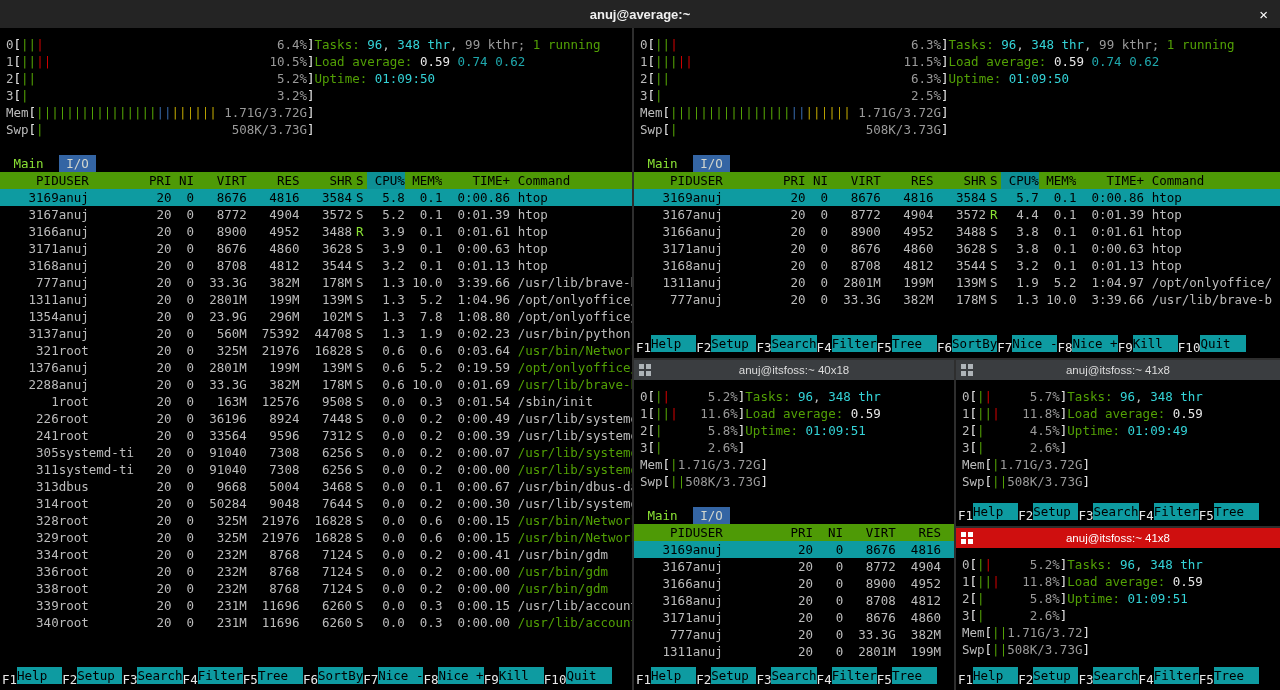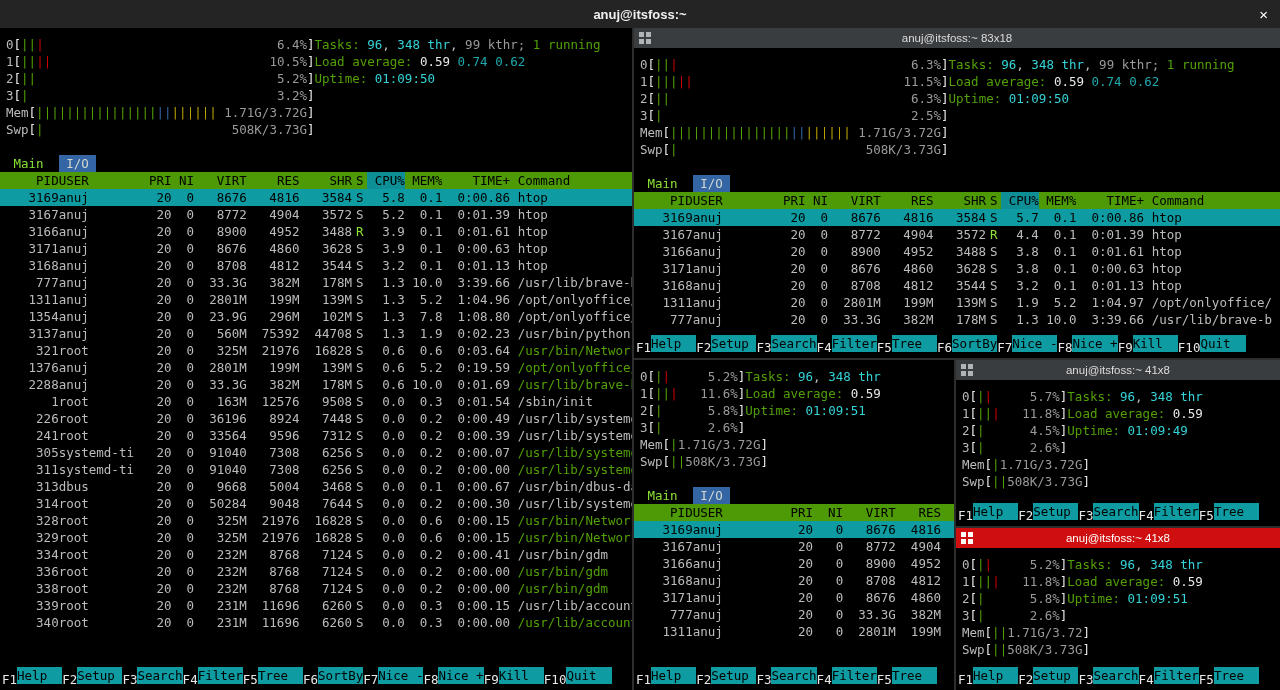--- a/index.html
+++ b/index.html
@@ -37,42 +37,42 @@
   .fk { display:inline-block; }
   .fklabel { display:inline-block; width:6ch; background:#0e9ba1; color:#000; overflow:hidden; }
   .tab-main { color:#8ae234; margin-left:1ch; }
   .tab-io { background:#3465a4; color:#d3d7cf; display:inline-block; padding:0 1ch; margin-left:2ch; }
 </style>
 </head>
 <body>
 
 <div id="app">
   <div class="win-titlebar">
-    <span>anuj@itsfoss:~</span>
+    <span>anuj@average:~</span>
     <span class="win-close">×</span>
   </div>
   <div class="panes">
     <div class="pane" id="pane-slot-0" style="flex:0 0 632px">
         <div class="term"><div class="trow"><span class="cell l" style="width: 41ch;"><span style="color: rgb(188, 188, 188);">0</span><span style="color: rgb(232, 232, 232);">[</span><span class="minner" style="width: 38ch;"><span><span style="color: rgb(82, 160, 5);">||</span><span style="color: rgb(204, 0, 0);">|</span></span><span style="color: rgb(154, 154, 154);">6.4%</span></span><span style="color: rgb(232, 232, 232);">]</span></span><span><span style="color: rgb(82, 160, 5);">Tasks: </span><span style="color: rgb(52, 211, 215);">96</span><span style="color: rgb(188, 188, 188);">, </span><span style="color: rgb(52, 211, 215);">348 thr</span><span style="color: rgb(188, 188, 188);">, </span><span style="color: rgb(154, 154, 154);">99 kthr</span><span style="color: rgb(154, 154, 154);">; </span><span style="color: rgb(82, 160, 5);">1 running</span></span></div><div class="trow"><span class="cell l" style="width: 41ch;"><span style="color: rgb(188, 188, 188);">1</span><span style="color: rgb(232, 232, 232);">[</span><span class="minner" style="width: 38ch;"><span><span style="color: rgb(82, 160, 5);">||</span><span style="color: rgb(204, 0, 0);">||</span></span><span style="color: rgb(154, 154, 154);">10.5%</span></span><span style="color: rgb(232, 232, 232);">]</span></span><span><span style="color: rgb(82, 160, 5);">Load average: </span><span style="color: rgb(232, 232, 232);">0.59 </span><span style="color: rgb(31, 168, 173);">0.74 </span><span style="color: rgb(31, 168, 173);">0.62</span></span></div><div class="trow"><span class="cell l" style="width: 41ch;"><span style="color: rgb(188, 188, 188);">2</span><span style="color: rgb(232, 232, 232);">[</span><span class="minner" style="width: 38ch;"><span><span style="color: rgb(82, 160, 5);">||</span></span><span style="color: rgb(154, 154, 154);">5.2%</span></span><span style="color: rgb(232, 232, 232);">]</span></span><span><span style="color: rgb(82, 160, 5);">Uptime: </span><span style="color: rgb(52, 211, 215);">01:09:50</span></span></div><div class="trow"><span class="cell l" style="width: 41ch;"><span style="color: rgb(188, 188, 188);">3</span><span style="color: rgb(232, 232, 232);">[</span><span class="minner" style="width: 38ch;"><span><span style="color: rgb(82, 160, 5);">|</span></span><span style="color: rgb(154, 154, 154);">3.2%</span></span><span style="color: rgb(232, 232, 232);">]</span></span></div><div class="trow"><span class="cell l" style="width: 41ch;"><span style="color: rgb(188, 188, 188);">Mem</span><span style="color: rgb(232, 232, 232);">[</span><span class="minner" style="width: 36ch;"><span><span style="color: rgb(82, 160, 5);">||||||||||||||||</span><span style="color: rgb(52, 101, 164);">||</span><span style="color: rgb(184, 160, 0);">||||||</span></span><span style="color: rgb(154, 154, 154);">1.71G/3.72G</span></span><span style="color: rgb(232, 232, 232);">]</span></span></div><div class="trow"><span class="cell l" style="width: 41ch;"><span style="color: rgb(188, 188, 188);">Swp</span><span style="color: rgb(232, 232, 232);">[</span><span class="minner" style="width: 36ch;"><span><span style="color: rgb(82, 160, 5);">|</span></span><span style="color: rgb(154, 154, 154);">508K/3.73G</span></span><span style="color: rgb(232, 232, 232);">]</span></span></div><div class="trow"></div><div class="trow"><span class="tab-main">Main</span><span class="tab-io">I/O</span></div><div class="trow hdr"><span class="cell r" style="width: 7ch;">PID</span><span class="cell l" style="width: 11ch;">USER</span><span class="cell r" style="width: 4ch;">PRI</span><span class="cell r" style="width: 3ch;">NI</span><span class="cell r" style="width: 7ch;">VIRT</span><span class="cell r" style="width: 7ch;">RES</span><span class="cell r" style="width: 7ch;">SHR</span><span class="cell c" style="width: 2ch;">S</span><span class="cell r sortcol" style="width: 5ch;">CPU%</span><span class="cell r" style="width: 5ch;">MEM%</span><span class="cell r" style="width: 9ch;">TIME+</span><span class="cell l cmd">Command</span></div><div class="trow selrow"><span class="cell r" style="width: 7ch;">3169</span><span class="cell l" style="width: 11ch;">anuj</span><span class="cell r" style="width: 4ch;">20</span><span class="cell r" style="width: 3ch;">0</span><span class="cell r" style="width: 7ch;">8676</span><span class="cell r" style="width: 7ch;">4816</span><span class="cell r" style="width: 7ch;">3584</span><span class="cell c" style="width: 2ch;">S</span><span class="cell r" style="width: 5ch;">5.8</span><span class="cell r" style="width: 5ch;">0.1</span><span class="cell r" style="width: 9ch;">0:00.86</span><span class="cell l cmd">htop</span></div><div class="trow"><span class="cell r" style="width: 7ch;">3167</span><span class="cell l" style="width: 11ch;">anuj</span><span class="cell r" style="width: 4ch;">20</span><span class="cell r" style="width: 3ch;">0</span><span class="cell r" style="width: 7ch;">8772</span><span class="cell r" style="width: 7ch;">4904</span><span class="cell r" style="width: 7ch;">3572</span><span class="cell c" style="width: 2ch;">S</span><span class="cell r" style="width: 5ch;">5.2</span><span class="cell r" style="width: 5ch;">0.1</span><span class="cell r" style="width: 9ch;">0:01.39</span><span class="cell l cmd">htop</span></div><div class="trow"><span class="cell r" style="width: 7ch;">3166</span><span class="cell l" style="width: 11ch;">anuj</span><span class="cell r" style="width: 4ch;">20</span><span class="cell r" style="width: 3ch;">0</span><span class="cell r" style="width: 7ch;">8900</span><span class="cell r" style="width: 7ch;">4952</span><span class="cell r" style="width: 7ch;">3488</span><span class="cell c" style="width: 2ch; color: rgb(138, 226, 52);">R</span><span class="cell r" style="width: 5ch;">3.9</span><span class="cell r" style="width: 5ch;">0.1</span><span class="cell r" style="width: 9ch;">0:01.61</span><span class="cell l cmd">htop</span></div><div class="trow"><span class="cell r" style="width: 7ch;">3171</span><span class="cell l" style="width: 11ch;">anuj</span><span class="cell r" style="width: 4ch;">20</span><span class="cell r" style="width: 3ch;">0</span><span class="cell r" style="width: 7ch;">8676</span><span class="cell r" style="width: 7ch;">4860</span><span class="cell r" style="width: 7ch;">3628</span><span class="cell c" style="width: 2ch;">S</span><span class="cell r" style="width: 5ch;">3.9</span><span class="cell r" style="width: 5ch;">0.1</span><span class="cell r" style="width: 9ch;">0:00.63</span><span class="cell l cmd">htop</span></div><div class="trow"><span class="cell r" style="width: 7ch;">3168</span><span class="cell l" style="width: 11ch;">anuj</span><span class="cell r" style="width: 4ch;">20</span><span class="cell r" style="width: 3ch;">0</span><span class="cell r" style="width: 7ch;">8708</span><span class="cell r" style="width: 7ch;">4812</span><span class="cell r" style="width: 7ch;">3544</span><span class="cell c" style="width: 2ch;">S</span><span class="cell r" style="width: 5ch;">3.2</span><span class="cell r" style="width: 5ch;">0.1</span><span class="cell r" style="width: 9ch;">0:01.13</span><span class="cell l cmd">htop</span></div><div class="trow"><span class="cell r" style="width: 7ch;">777</span><span class="cell l" style="width: 11ch;">anuj</span><span class="cell r" style="width: 4ch;">20</span><span class="cell r" style="width: 3ch;">0</span><span class="cell r" style="width: 7ch;">33.3G</span><span class="cell r" style="width: 7ch;">382M</span><span class="cell r" style="width: 7ch;">178M</span><span class="cell c" style="width: 2ch;">S</span><span class="cell r" style="width: 5ch;">1.3</span><span class="cell r" style="width: 5ch;">10.0</span><span class="cell r" style="width: 9ch;">3:39.66</span><span class="cell l cmd">/usr/lib/brave-b</span></div><div class="trow"><span class="cell r" style="width: 7ch;">1311</span><span class="cell l" style="width: 11ch;">anuj</span><span class="cell r" style="width: 4ch;">20</span><span class="cell r" style="width: 3ch;">0</span><span class="cell r" style="width: 7ch;">2801M</span><span class="cell r" style="width: 7ch;">199M</span><span class="cell r" style="width: 7ch;">139M</span><span class="cell c" style="width: 2ch;">S</span><span class="cell r" style="width: 5ch;">1.3</span><span class="cell r" style="width: 5ch;">5.2</span><span class="cell r" style="width: 9ch;">1:04.96</span><span class="cell l cmd">/opt/onlyoffice/</span></div><div class="trow"><span class="cell r" style="width: 7ch;">1354</span><span class="cell l" style="width: 11ch;">anuj</span><span class="cell r" style="width: 4ch;">20</span><span class="cell r" style="width: 3ch;">0</span><span class="cell r" style="width: 7ch;">23.9G</span><span class="cell r" style="width: 7ch;">296M</span><span class="cell r" style="width: 7ch;">102M</span><span class="cell c" style="width: 2ch;">S</span><span class="cell r" style="width: 5ch;">1.3</span><span class="cell r" style="width: 5ch;">7.8</span><span class="cell r" style="width: 9ch;">1:08.80</span><span class="cell l cmd">/opt/onlyoffice/</span></div><div class="trow"><span class="cell r" style="width: 7ch;">3137</span><span class="cell l" style="width: 11ch;">anuj</span><span class="cell r" style="width: 4ch;">20</span><span class="cell r" style="width: 3ch;">0</span><span class="cell r" style="width: 7ch;">560M</span><span class="cell r" style="width: 7ch;">75392</span><span class="cell r" style="width: 7ch;">44708</span><span class="cell c" style="width: 2ch;">S</span><span class="cell r" style="width: 5ch;">1.3</span><span class="cell r" style="width: 5ch;">1.9</span><span class="cell r" style="width: 9ch;">0:02.23</span><span class="cell l cmd">/usr/bin/python</span></div><div class="trow"><span class="cell r" style="width: 7ch;">321</span><span class="cell l" style="width: 11ch;">root</span><span class="cell r" style="width: 4ch;">20</span><span class="cell r" style="width: 3ch;">0</span><span class="cell r" style="width: 7ch;">325M</span><span class="cell r" style="width: 7ch;">21976</span><span class="cell r" style="width: 7ch;">16828</span><span class="cell c" style="width: 2ch;">S</span><span class="cell r" style="width: 5ch;">0.6</span><span class="cell r" style="width: 5ch;">0.6</span><span class="cell r" style="width: 9ch;">0:03.64</span><span class="cell l cmd" style="color: rgb(82, 160, 5);">/usr/bin/Network</span></div><div class="trow"><span class="cell r" style="width: 7ch;">1376</span><span class="cell l" style="width: 11ch;">anuj</span><span class="cell r" style="width: 4ch;">20</span><span class="cell r" style="width: 3ch;">0</span><span class="cell r" style="width: 7ch;">2801M</span><span class="cell r" style="width: 7ch;">199M</span><span class="cell r" style="width: 7ch;">139M</span><span class="cell c" style="width: 2ch;">S</span><span class="cell r" style="width: 5ch;">0.6</span><span class="cell r" style="width: 5ch;">5.2</span><span class="cell r" style="width: 9ch;">0:19.59</span><span class="cell l cmd" style="color: rgb(82, 160, 5);">/opt/onlyoffice/</span></div><div class="trow"><span class="cell r" style="width: 7ch;">2288</span><span class="cell l" style="width: 11ch;">anuj</span><span class="cell r" style="width: 4ch;">20</span><span class="cell r" style="width: 3ch;">0</span><span class="cell r" style="width: 7ch;">33.3G</span><span class="cell r" style="width: 7ch;">382M</span><span class="cell r" style="width: 7ch;">178M</span><span class="cell c" style="width: 2ch;">S</span><span class="cell r" style="width: 5ch;">0.6</span><span class="cell r" style="width: 5ch;">10.0</span><span class="cell r" style="width: 9ch;">0:01.69</span><span class="cell l cmd" style="color: rgb(82, 160, 5);">/usr/lib/brave-b</span></div><div class="trow"><span class="cell r" style="width: 7ch;">1</span><span class="cell l" style="width: 11ch;">root</span><span class="cell r" style="width: 4ch;">20</span><span class="cell r" style="width: 3ch;">0</span><span class="cell r" style="width: 7ch;">163M</span><span class="cell r" style="width: 7ch;">12576</span><span class="cell r" style="width: 7ch;">9508</span><span class="cell c" style="width: 2ch;">S</span><span class="cell r" style="width: 5ch;">0.0</span><span class="cell r" style="width: 5ch;">0.3</span><span class="cell r" style="width: 9ch;">0:01.54</span><span class="cell l cmd">/sbin/init</span></div><div class="trow"><span class="cell r" style="width: 7ch;">226</span><span class="cell l" style="width: 11ch;">root</span><span class="cell r" style="width: 4ch;">20</span><span class="cell r" style="width: 3ch;">0</span><span class="cell r" style="width: 7ch;">36196</span><span class="cell r" style="width: 7ch;">8924</span><span class="cell r" style="width: 7ch;">7448</span><span class="cell c" style="width: 2ch;">S</span><span class="cell r" style="width: 5ch;">0.0</span><span class="cell r" style="width: 5ch;">0.2</span><span class="cell r" style="width: 9ch;">0:00.49</span><span class="cell l cmd">/usr/lib/systemd</span></div><div class="trow"><span class="cell r" style="width: 7ch;">241</span><span class="cell l" style="width: 11ch;">root</span><span class="cell r" style="width: 4ch;">20</span><span class="cell r" style="width: 3ch;">0</span><span class="cell r" style="width: 7ch;">33564</span><span class="cell r" style="width: 7ch;">9596</span><span class="cell r" style="width: 7ch;">7312</span><span class="cell c" style="width: 2ch;">S</span><span class="cell r" style="width: 5ch;">0.0</span><span class="cell r" style="width: 5ch;">0.2</span><span class="cell r" style="width: 9ch;">0:00.39</span><span class="cell l cmd">/usr/lib/systemd</span></div><div class="trow"><span class="cell r" style="width: 7ch;">305</span><span class="cell l" style="width: 11ch;">systemd-ti</span><span class="cell r" style="width: 4ch;">20</span><span class="cell r" style="width: 3ch;">0</span><span class="cell r" style="width: 7ch;">91040</span><span class="cell r" style="width: 7ch;">7308</span><span class="cell r" style="width: 7ch;">6256</span><span class="cell c" style="width: 2ch;">S</span><span class="cell r" style="width: 5ch;">0.0</span><span class="cell r" style="width: 5ch;">0.2</span><span class="cell r" style="width: 9ch;">0:00.07</span><span class="cell l cmd" style="color: rgb(82, 160, 5);">/usr/lib/systemd</span></div><div class="trow"><span class="cell r" style="width: 7ch;">311</span><span class="cell l" style="width: 11ch;">systemd-ti</span><span class="cell r" style="width: 4ch;">20</span><span class="cell r" style="width: 3ch;">0</span><span class="cell r" style="width: 7ch;">91040</span><span class="cell r" style="width: 7ch;">7308</span><span class="cell r" style="width: 7ch;">6256</span><span class="cell c" style="width: 2ch;">S</span><span class="cell r" style="width: 5ch;">0.0</span><span class="cell r" style="width: 5ch;">0.2</span><span class="cell r" style="width: 9ch;">0:00.00</span><span class="cell l cmd" style="color: rgb(82, 160, 5);">/usr/lib/systemd</span></div><div class="trow"><span class="cell r" style="width: 7ch;">313</span><span class="cell l" style="width: 11ch;">dbus</span><span class="cell r" style="width: 4ch;">20</span><span class="cell r" style="width: 3ch;">0</span><span class="cell r" style="width: 7ch;">9668</span><span class="cell r" style="width: 7ch;">5004</span><span class="cell r" style="width: 7ch;">3468</span><span class="cell c" style="width: 2ch;">S</span><span class="cell r" style="width: 5ch;">0.0</span><span class="cell r" style="width: 5ch;">0.1</span><span class="cell r" style="width: 9ch;">0:00.67</span><span class="cell l cmd">/usr/bin/dbus-da</span></div><div class="trow"><span class="cell r" style="width: 7ch;">314</span><span class="cell l" style="width: 11ch;">root</span><span class="cell r" style="width: 4ch;">20</span><span class="cell r" style="width: 3ch;">0</span><span class="cell r" style="width: 7ch;">50284</span><span class="cell r" style="width: 7ch;">9048</span><span class="cell r" style="width: 7ch;">7644</span><span class="cell c" style="width: 2ch;">S</span><span class="cell r" style="width: 5ch;">0.0</span><span class="cell r" style="width: 5ch;">0.2</span><span class="cell r" style="width: 9ch;">0:00.30</span><span class="cell l cmd">/usr/lib/systemd</span></div><div class="trow"><span class="cell r" style="width: 7ch;">328</span><span class="cell l" style="width: 11ch;">root</span><span class="cell r" style="width: 4ch;">20</span><span class="cell r" style="width: 3ch;">0</span><span class="cell r" style="width: 7ch;">325M</span><span class="cell r" style="width: 7ch;">21976</span><span class="cell r" style="width: 7ch;">16828</span><span class="cell c" style="width: 2ch;">S</span><span class="cell r" style="width: 5ch;">0.0</span><span class="cell r" style="width: 5ch;">0.6</span><span class="cell r" style="width: 9ch;">0:00.15</span><span class="cell l cmd" style="color: rgb(82, 160, 5);">/usr/bin/Network</span></div><div class="trow"><span class="cell r" style="width: 7ch;">329</span><span class="cell l" style="width: 11ch;">root</span><span class="cell r" style="width: 4ch;">20</span><span class="cell r" style="width: 3ch;">0</span><span class="cell r" style="width: 7ch;">325M</span><span class="cell r" style="width: 7ch;">21976</span><span class="cell r" style="width: 7ch;">16828</span><span class="cell c" style="width: 2ch;">S</span><span class="cell r" style="width: 5ch;">0.0</span><span class="cell r" style="width: 5ch;">0.6</span><span class="cell r" style="width: 9ch;">0:00.15</span><span class="cell l cmd" style="color: rgb(82, 160, 5);">/usr/bin/Network</span></div><div class="trow"><span class="cell r" style="width: 7ch;">334</span><span class="cell l" style="width: 11ch;">root</span><span class="cell r" style="width: 4ch;">20</span><span class="cell r" style="width: 3ch;">0</span><span class="cell r" style="width: 7ch;">232M</span><span class="cell r" style="width: 7ch;">8768</span><span class="cell r" style="width: 7ch;">7124</span><span class="cell c" style="width: 2ch;">S</span><span class="cell r" style="width: 5ch;">0.0</span><span class="cell r" style="width: 5ch;">0.2</span><span class="cell r" style="width: 9ch;">0:00.41</span><span class="cell l cmd">/usr/bin/gdm</span></div><div class="trow"><span class="cell r" style="width: 7ch;">336</span><span class="cell l" style="width: 11ch;">root</span><span class="cell r" style="width: 4ch;">20</span><span class="cell r" style="width: 3ch;">0</span><span class="cell r" style="width: 7ch;">232M</span><span class="cell r" style="width: 7ch;">8768</span><span class="cell r" style="width: 7ch;">7124</span><span class="cell c" style="width: 2ch;">S</span><span class="cell r" style="width: 5ch;">0.0</span><span class="cell r" style="width: 5ch;">0.2</span><span class="cell r" style="width: 9ch;">0:00.00</span><span class="cell l cmd" style="color: rgb(82, 160, 5);">/usr/bin/gdm</span></div><div class="trow"><span class="cell r" style="width: 7ch;">338</span><span class="cell l" style="width: 11ch;">root</span><span class="cell r" style="width: 4ch;">20</span><span class="cell r" style="width: 3ch;">0</span><span class="cell r" style="width: 7ch;">232M</span><span class="cell r" style="width: 7ch;">8768</span><span class="cell r" style="width: 7ch;">7124</span><span class="cell c" style="width: 2ch;">S</span><span class="cell r" style="width: 5ch;">0.0</span><span class="cell r" style="width: 5ch;">0.2</span><span class="cell r" style="width: 9ch;">0:00.00</span><span class="cell l cmd" style="color: rgb(82, 160, 5);">/usr/bin/gdm</span></div><div class="trow"><span class="cell r" style="width: 7ch;">339</span><span class="cell l" style="width: 11ch;">root</span><span class="cell r" style="width: 4ch;">20</span><span class="cell r" style="width: 3ch;">0</span><span class="cell r" style="width: 7ch;">231M</span><span class="cell r" style="width: 7ch;">11696</span><span class="cell r" style="width: 7ch;">6260</span><span class="cell c" style="width: 2ch;">S</span><span class="cell r" style="width: 5ch;">0.0</span><span class="cell r" style="width: 5ch;">0.3</span><span class="cell r" style="width: 9ch;">0:00.15</span><span class="cell l cmd">/usr/lib/account</span></div><div class="trow"><span class="cell r" style="width: 7ch;">340</span><span class="cell l" style="width: 11ch;">root</span><span class="cell r" style="width: 4ch;">20</span><span class="cell r" style="width: 3ch;">0</span><span class="cell r" style="width: 7ch;">231M</span><span class="cell r" style="width: 7ch;">11696</span><span class="cell r" style="width: 7ch;">6260</span><span class="cell c" style="width: 2ch;">S</span><span class="cell r" style="width: 5ch;">0.0</span><span class="cell r" style="width: 5ch;">0.3</span><span class="cell r" style="width: 9ch;">0:00.00</span><span class="cell l cmd" style="color: rgb(82, 160, 5);">/usr/lib/account</span></div><div class="trow fbar"><span class="fk"><span style="color: rgb(232, 232, 232);">F1</span><span class="fklabel">Help</span></span><span class="fk"><span style="color: rgb(232, 232, 232);">F2</span><span class="fklabel">Setup</span></span><span class="fk"><span style="color: rgb(232, 232, 232);">F3</span><span class="fklabel">Search</span></span><span class="fk"><span style="color: rgb(232, 232, 232);">F4</span><span class="fklabel">Filter</span></span><span class="fk"><span style="color: rgb(232, 232, 232);">F5</span><span class="fklabel">Tree</span></span><span class="fk"><span style="color: rgb(232, 232, 232);">F6</span><span class="fklabel">SortBy</span></span><span class="fk"><span style="color: rgb(232, 232, 232);">F7</span><span class="fklabel">Nice -</span></span><span class="fk"><span style="color: rgb(232, 232, 232);">F8</span><span class="fklabel">Nice +</span></span><span class="fk"><span style="color: rgb(232, 232, 232);">F9</span><span class="fklabel">Kill</span></span><span class="fk"><span style="color: rgb(232, 232, 232);">F10</span><span class="fklabel">Quit</span></span></div></div>
       </div>
     <div class="rcol">
       <div class="pane" id="pane-slot-1" style="flex:0 0 330px">
-          <div class="ptitle">
-            <span class="pticon"><svg width="12" height="12" viewBox="0 0 12 12">
-                <rect x="0" y="0" width="5" height="5" fill="currentColor"></rect>
-                <rect x="7" y="0" width="5" height="5" fill="currentColor"></rect>
-                <rect x="0" y="7" width="5" height="5" fill="currentColor"></rect>
-                <rect x="7" y="7" width="5" height="5" fill="currentColor"></rect>
-              </svg></span>
-            <span>anuj@itsfoss:~ 83x18</span>
-          </div>
           <div class="term"><div class="trow"><span class="cell l" style="width: 41ch;"><span style="color: rgb(188, 188, 188);">0</span><span style="color: rgb(232, 232, 232);">[</span><span class="minner" style="width: 38ch;"><span><span style="color: rgb(82, 160, 5);">||</span><span style="color: rgb(204, 0, 0);">|</span></span><span style="color: rgb(154, 154, 154);">6.3%</span></span><span style="color: rgb(232, 232, 232);">]</span></span><span><span style="color: rgb(82, 160, 5);">Tasks: </span><span style="color: rgb(52, 211, 215);">96</span><span style="color: rgb(188, 188, 188);">, </span><span style="color: rgb(52, 211, 215);">348 thr</span><span style="color: rgb(188, 188, 188);">, </span><span style="color: rgb(154, 154, 154);">99 kthr</span><span style="color: rgb(154, 154, 154);">; </span><span style="color: rgb(82, 160, 5);">1 running</span></span></div><div class="trow"><span class="cell l" style="width: 41ch;"><span style="color: rgb(188, 188, 188);">1</span><span style="color: rgb(232, 232, 232);">[</span><span class="minner" style="width: 38ch;"><span><span style="color: rgb(82, 160, 5);">|||</span><span style="color: rgb(204, 0, 0);">||</span></span><span style="color: rgb(154, 154, 154);">11.5%</span></span><span style="color: rgb(232, 232, 232);">]</span></span><span><span style="color: rgb(82, 160, 5);">Load average: </span><span style="color: rgb(232, 232, 232);">0.59 </span><span style="color: rgb(31, 168, 173);">0.74 </span><span style="color: rgb(31, 168, 173);">0.62</span></span></div><div class="trow"><span class="cell l" style="width: 41ch;"><span style="color: rgb(188, 188, 188);">2</span><span style="color: rgb(232, 232, 232);">[</span><span class="minner" style="width: 38ch;"><span><span style="color: rgb(82, 160, 5);">||</span></span><span style="color: rgb(154, 154, 154);">6.3%</span></span><span style="color: rgb(232, 232, 232);">]</span></span><span><span style="color: rgb(82, 160, 5);">Uptime: </span><span style="color: rgb(52, 211, 215);">01:09:50</span></span></div><div class="trow"><span class="cell l" style="width: 41ch;"><span style="color: rgb(188, 188, 188);">3</span><span style="color: rgb(232, 232, 232);">[</span><span class="minner" style="width: 38ch;"><span><span style="color: rgb(82, 160, 5);">|</span></span><span style="color: rgb(154, 154, 154);">2.5%</span></span><span style="color: rgb(232, 232, 232);">]</span></span></div><div class="trow"><span class="cell l" style="width: 41ch;"><span style="color: rgb(188, 188, 188);">Mem</span><span style="color: rgb(232, 232, 232);">[</span><span class="minner" style="width: 36ch;"><span><span style="color: rgb(82, 160, 5);">||||||||||||||||</span><span style="color: rgb(52, 101, 164);">||</span><span style="color: rgb(184, 160, 0);">||||||</span></span><span style="color: rgb(154, 154, 154);">1.71G/3.72G</span></span><span style="color: rgb(232, 232, 232);">]</span></span></div><div class="trow"><span class="cell l" style="width: 41ch;"><span style="color: rgb(188, 188, 188);">Swp</span><span style="color: rgb(232, 232, 232);">[</span><span class="minner" style="width: 36ch;"><span><span style="color: rgb(82, 160, 5);">|</span></span><span style="color: rgb(154, 154, 154);">508K/3.73G</span></span><span style="color: rgb(232, 232, 232);">]</span></span></div><div class="trow"></div><div class="trow"><span class="tab-main">Main</span><span class="tab-io">I/O</span></div><div class="trow hdr"><span class="cell r" style="width: 7ch;">PID</span><span class="cell l" style="width: 11ch;">USER</span><span class="cell r" style="width: 4ch;">PRI</span><span class="cell r" style="width: 3ch;">NI</span><span class="cell r" style="width: 7ch;">VIRT</span><span class="cell r" style="width: 7ch;">RES</span><span class="cell r" style="width: 7ch;">SHR</span><span class="cell c" style="width: 2ch;">S</span><span class="cell r sortcol" style="width: 5ch;">CPU%</span><span class="cell r" style="width: 5ch;">MEM%</span><span class="cell r" style="width: 9ch;">TIME+</span><span class="cell l cmd">Command</span></div><div class="trow selrow"><span class="cell r" style="width: 7ch;">3169</span><span class="cell l" style="width: 11ch;">anuj</span><span class="cell r" style="width: 4ch;">20</span><span class="cell r" style="width: 3ch;">0</span><span class="cell r" style="width: 7ch;">8676</span><span class="cell r" style="width: 7ch;">4816</span><span class="cell r" style="width: 7ch;">3584</span><span class="cell c" style="width: 2ch;">S</span><span class="cell r" style="width: 5ch;">5.7</span><span class="cell r" style="width: 5ch;">0.1</span><span class="cell r" style="width: 9ch;">0:00.86</span><span class="cell l cmd">htop</span></div><div class="trow"><span class="cell r" style="width: 7ch;">3167</span><span class="cell l" style="width: 11ch;">anuj</span><span class="cell r" style="width: 4ch;">20</span><span class="cell r" style="width: 3ch;">0</span><span class="cell r" style="width: 7ch;">8772</span><span class="cell r" style="width: 7ch;">4904</span><span class="cell r" style="width: 7ch;">3572</span><span class="cell c" style="width: 2ch; color: rgb(138, 226, 52);">R</span><span class="cell r" style="width: 5ch;">4.4</span><span class="cell r" style="width: 5ch;">0.1</span><span class="cell r" style="width: 9ch;">0:01.39</span><span class="cell l cmd">htop</span></div><div class="trow"><span class="cell r" style="width: 7ch;">3166</span><span class="cell l" style="width: 11ch;">anuj</span><span class="cell r" style="width: 4ch;">20</span><span class="cell r" style="width: 3ch;">0</span><span class="cell r" style="width: 7ch;">8900</span><span class="cell r" style="width: 7ch;">4952</span><span class="cell r" style="width: 7ch;">3488</span><span class="cell c" style="width: 2ch;">S</span><span class="cell r" style="width: 5ch;">3.8</span><span class="cell r" style="width: 5ch;">0.1</span><span class="cell r" style="width: 9ch;">0:01.61</span><span class="cell l cmd">htop</span></div><div class="trow"><span class="cell r" style="width: 7ch;">3171</span><span class="cell l" style="width: 11ch;">anuj</span><span class="cell r" style="width: 4ch;">20</span><span class="cell r" style="width: 3ch;">0</span><span class="cell r" style="width: 7ch;">8676</span><span class="cell r" style="width: 7ch;">4860</span><span class="cell r" style="width: 7ch;">3628</span><span class="cell c" style="width: 2ch;">S</span><span class="cell r" style="width: 5ch;">3.8</span><span class="cell r" style="width: 5ch;">0.1</span><span class="cell r" style="width: 9ch;">0:00.63</span><span class="cell l cmd">htop</span></div><div class="trow"><span class="cell r" style="width: 7ch;">3168</span><span class="cell l" style="width: 11ch;">anuj</span><span class="cell r" style="width: 4ch;">20</span><span class="cell r" style="width: 3ch;">0</span><span class="cell r" style="width: 7ch;">8708</span><span class="cell r" style="width: 7ch;">4812</span><span class="cell r" style="width: 7ch;">3544</span><span class="cell c" style="width: 2ch;">S</span><span class="cell r" style="width: 5ch;">3.2</span><span class="cell r" style="width: 5ch;">0.1</span><span class="cell r" style="width: 9ch;">0:01.13</span><span class="cell l cmd">htop</span></div><div class="trow"><span class="cell r" style="width: 7ch;">1311</span><span class="cell l" style="width: 11ch;">anuj</span><span class="cell r" style="width: 4ch;">20</span><span class="cell r" style="width: 3ch;">0</span><span class="cell r" style="width: 7ch;">2801M</span><span class="cell r" style="width: 7ch;">199M</span><span class="cell r" style="width: 7ch;">139M</span><span class="cell c" style="width: 2ch;">S</span><span class="cell r" style="width: 5ch;">1.9</span><span class="cell r" style="width: 5ch;">5.2</span><span class="cell r" style="width: 9ch;">1:04.97</span><span class="cell l cmd">/opt/onlyoffice/</span></div><div class="trow"><span class="cell r" style="width: 7ch;">777</span><span class="cell l" style="width: 11ch;">anuj</span><span class="cell r" style="width: 4ch;">20</span><span class="cell r" style="width: 3ch;">0</span><span class="cell r" style="width: 7ch;">33.3G</span><span class="cell r" style="width: 7ch;">382M</span><span class="cell r" style="width: 7ch;">178M</span><span class="cell c" style="width: 2ch;">S</span><span class="cell r" style="width: 5ch;">1.3</span><span class="cell r" style="width: 5ch;">10.0</span><span class="cell r" style="width: 9ch;">3:39.66</span><span class="cell l cmd">/usr/lib/brave-b</span></div><div class="trow fbar"><span class="fk"><span style="color: rgb(232, 232, 232);">F1</span><span class="fklabel">Help</span></span><span class="fk"><span style="color: rgb(232, 232, 232);">F2</span><span class="fklabel">Setup</span></span><span class="fk"><span style="color: rgb(232, 232, 232);">F3</span><span class="fklabel">Search</span></span><span class="fk"><span style="color: rgb(232, 232, 232);">F4</span><span class="fklabel">Filter</span></span><span class="fk"><span style="color: rgb(232, 232, 232);">F5</span><span class="fklabel">Tree</span></span><span class="fk"><span style="color: rgb(232, 232, 232);">F6</span><span class="fklabel">SortBy</span></span><span class="fk"><span style="color: rgb(232, 232, 232);">F7</span><span class="fklabel">Nice -</span></span><span class="fk"><span style="color: rgb(232, 232, 232);">F8</span><span class="fklabel">Nice +</span></span><span class="fk"><span style="color: rgb(232, 232, 232);">F9</span><span class="fklabel">Kill</span></span><span class="fk"><span style="color: rgb(232, 232, 232);">F10</span><span class="fklabel">Quit</span></span></div></div>
         </div>
       <div class="brow">
         <div class="pane" id="pane-slot-2" style="flex:0 0 320px">
+            <div class="ptitle">
+              <span class="pticon"><svg width="12" height="12" viewBox="0 0 12 12">
+                  <rect x="0" y="0" width="5" height="5" fill="currentColor"></rect>
+                  <rect x="7" y="0" width="5" height="5" fill="currentColor"></rect>
+                  <rect x="0" y="7" width="5" height="5" fill="currentColor"></rect>
+                  <rect x="7" y="7" width="5" height="5" fill="currentColor"></rect>
+                </svg></span>
+              <span>anuj@itsfoss:~ 40x18</span>
+            </div>
             <div class="term"><div class="trow"><span class="cell l" style="width: 14ch;"><span style="color: rgb(188, 188, 188);">0</span><span style="color: rgb(232, 232, 232);">[</span><span class="minner" style="width: 11ch;"><span><span style="color: rgb(82, 160, 5);">|</span><span style="color: rgb(204, 0, 0);">|</span></span><span style="color: rgb(154, 154, 154);">5.2%</span></span><span style="color: rgb(232, 232, 232);">]</span></span><span><span style="color: rgb(82, 160, 5);">Tasks: </span><span style="color: rgb(52, 211, 215);">96</span><span style="color: rgb(188, 188, 188);">, </span><span style="color: rgb(52, 211, 215);">348 thr</span></span></div><div class="trow"><span class="cell l" style="width: 14ch;"><span style="color: rgb(188, 188, 188);">1</span><span style="color: rgb(232, 232, 232);">[</span><span class="minner" style="width: 11ch;"><span><span style="color: rgb(82, 160, 5);">||</span><span style="color: rgb(204, 0, 0);">|</span></span><span style="color: rgb(154, 154, 154);">11.6%</span></span><span style="color: rgb(232, 232, 232);">]</span></span><span><span style="color: rgb(82, 160, 5);">Load average: </span><span style="color: rgb(232, 232, 232);">0.59</span></span></div><div class="trow"><span class="cell l" style="width: 14ch;"><span style="color: rgb(188, 188, 188);">2</span><span style="color: rgb(232, 232, 232);">[</span><span class="minner" style="width: 11ch;"><span><span style="color: rgb(82, 160, 5);">|</span></span><span style="color: rgb(154, 154, 154);">5.8%</span></span><span style="color: rgb(232, 232, 232);">]</span></span><span><span style="color: rgb(82, 160, 5);">Uptime: </span><span style="color: rgb(52, 211, 215);">01:09:51</span></span></div><div class="trow"><span class="cell l" style="width: 14ch;"><span style="color: rgb(188, 188, 188);">3</span><span style="color: rgb(232, 232, 232);">[</span><span class="minner" style="width: 11ch;"><span><span style="color: rgb(82, 160, 5);">|</span></span><span style="color: rgb(154, 154, 154);">2.6%</span></span><span style="color: rgb(232, 232, 232);">]</span></span></div><div class="trow"><span class="cell l" style="width: 17ch;"><span style="color: rgb(188, 188, 188);">Mem</span><span style="color: rgb(232, 232, 232);">[</span><span class="minner" style="width: 12ch;"><span><span style="color: rgb(82, 160, 5);">|</span></span><span style="color: rgb(154, 154, 154);">1.71G/3.72G</span></span><span style="color: rgb(232, 232, 232);">]</span></span></div><div class="trow"><span class="cell l" style="width: 17ch;"><span style="color: rgb(188, 188, 188);">Swp</span><span style="color: rgb(232, 232, 232);">[</span><span class="minner" style="width: 12ch;"><span><span style="color: rgb(82, 160, 5);">||</span></span><span style="color: rgb(154, 154, 154);">508K/3.73G</span></span><span style="color: rgb(232, 232, 232);">]</span></span></div><div class="trow"></div><div class="trow"><span class="tab-main">Main</span><span class="tab-io">I/O</span></div><div class="trow hdr"><span class="cell r" style="width: 7ch;">PID</span><span class="cell l" style="width: 12ch;">USER</span><span class="cell r" style="width: 4ch;">PRI</span><span class="cell r" style="width: 4ch;">NI</span><span class="cell r" style="width: 7ch;">VIRT</span><span class="cell r" style="width: 6ch;">RES</span></div><div class="trow selrow"><span class="cell r" style="width: 7ch;">3169</span><span class="cell l" style="width: 12ch;">anuj</span><span class="cell r" style="width: 4ch;">20</span><span class="cell r" style="width: 4ch;">0</span><span class="cell r" style="width: 7ch;">8676</span><span class="cell r" style="width: 6ch;">4816</span></div><div class="trow"><span class="cell r" style="width: 7ch;">3167</span><span class="cell l" style="width: 12ch;">anuj</span><span class="cell r" style="width: 4ch;">20</span><span class="cell r" style="width: 4ch;">0</span><span class="cell r" style="width: 7ch;">8772</span><span class="cell r" style="width: 6ch;">4904</span></div><div class="trow"><span class="cell r" style="width: 7ch;">3166</span><span class="cell l" style="width: 12ch;">anuj</span><span class="cell r" style="width: 4ch;">20</span><span class="cell r" style="width: 4ch;">0</span><span class="cell r" style="width: 7ch;">8900</span><span class="cell r" style="width: 6ch;">4952</span></div><div class="trow"><span class="cell r" style="width: 7ch;">3168</span><span class="cell l" style="width: 12ch;">anuj</span><span class="cell r" style="width: 4ch;">20</span><span class="cell r" style="width: 4ch;">0</span><span class="cell r" style="width: 7ch;">8708</span><span class="cell r" style="width: 6ch;">4812</span></div><div class="trow"><span class="cell r" style="width: 7ch;">3171</span><span class="cell l" style="width: 12ch;">anuj</span><span class="cell r" style="width: 4ch;">20</span><span class="cell r" style="width: 4ch;">0</span><span class="cell r" style="width: 7ch;">8676</span><span class="cell r" style="width: 6ch;">4860</span></div><div class="trow"><span class="cell r" style="width: 7ch;">777</span><span class="cell l" style="width: 12ch;">anuj</span><span class="cell r" style="width: 4ch;">20</span><span class="cell r" style="width: 4ch;">0</span><span class="cell r" style="width: 7ch;">33.3G</span><span class="cell r" style="width: 6ch;">382M</span></div><div class="trow"><span class="cell r" style="width: 7ch;">1311</span><span class="cell l" style="width: 12ch;">anuj</span><span class="cell r" style="width: 4ch;">20</span><span class="cell r" style="width: 4ch;">0</span><span class="cell r" style="width: 7ch;">2801M</span><span class="cell r" style="width: 6ch;">199M</span></div><div class="trow fbar"><span class="fk"><span style="color: rgb(232, 232, 232);">F1</span><span class="fklabel">Help</span></span><span class="fk"><span style="color: rgb(232, 232, 232);">F2</span><span class="fklabel">Setup</span></span><span class="fk"><span style="color: rgb(232, 232, 232);">F3</span><span class="fklabel">Search</span></span><span class="fk"><span style="color: rgb(232, 232, 232);">F4</span><span class="fklabel">Filter</span></span><span class="fk"><span style="color: rgb(232, 232, 232);">F5</span><span class="fklabel">Tree</span></span></div></div>
           </div>
         <div class="rrcol">
           <div class="pane" id="pane-slot-3" style="flex:0 0 166px">
               <div class="ptitle">
                 <span class="pticon"><svg width="12" height="12" viewBox="0 0 12 12">
                     <rect x="0" y="0" width="5" height="5" fill="currentColor"></rect>
                     <rect x="7" y="0" width="5" height="5" fill="currentColor"></rect>
                     <rect x="0" y="7" width="5" height="5" fill="currentColor"></rect>
                     <rect x="7" y="7" width="5" height="5" fill="currentColor"></rect>

